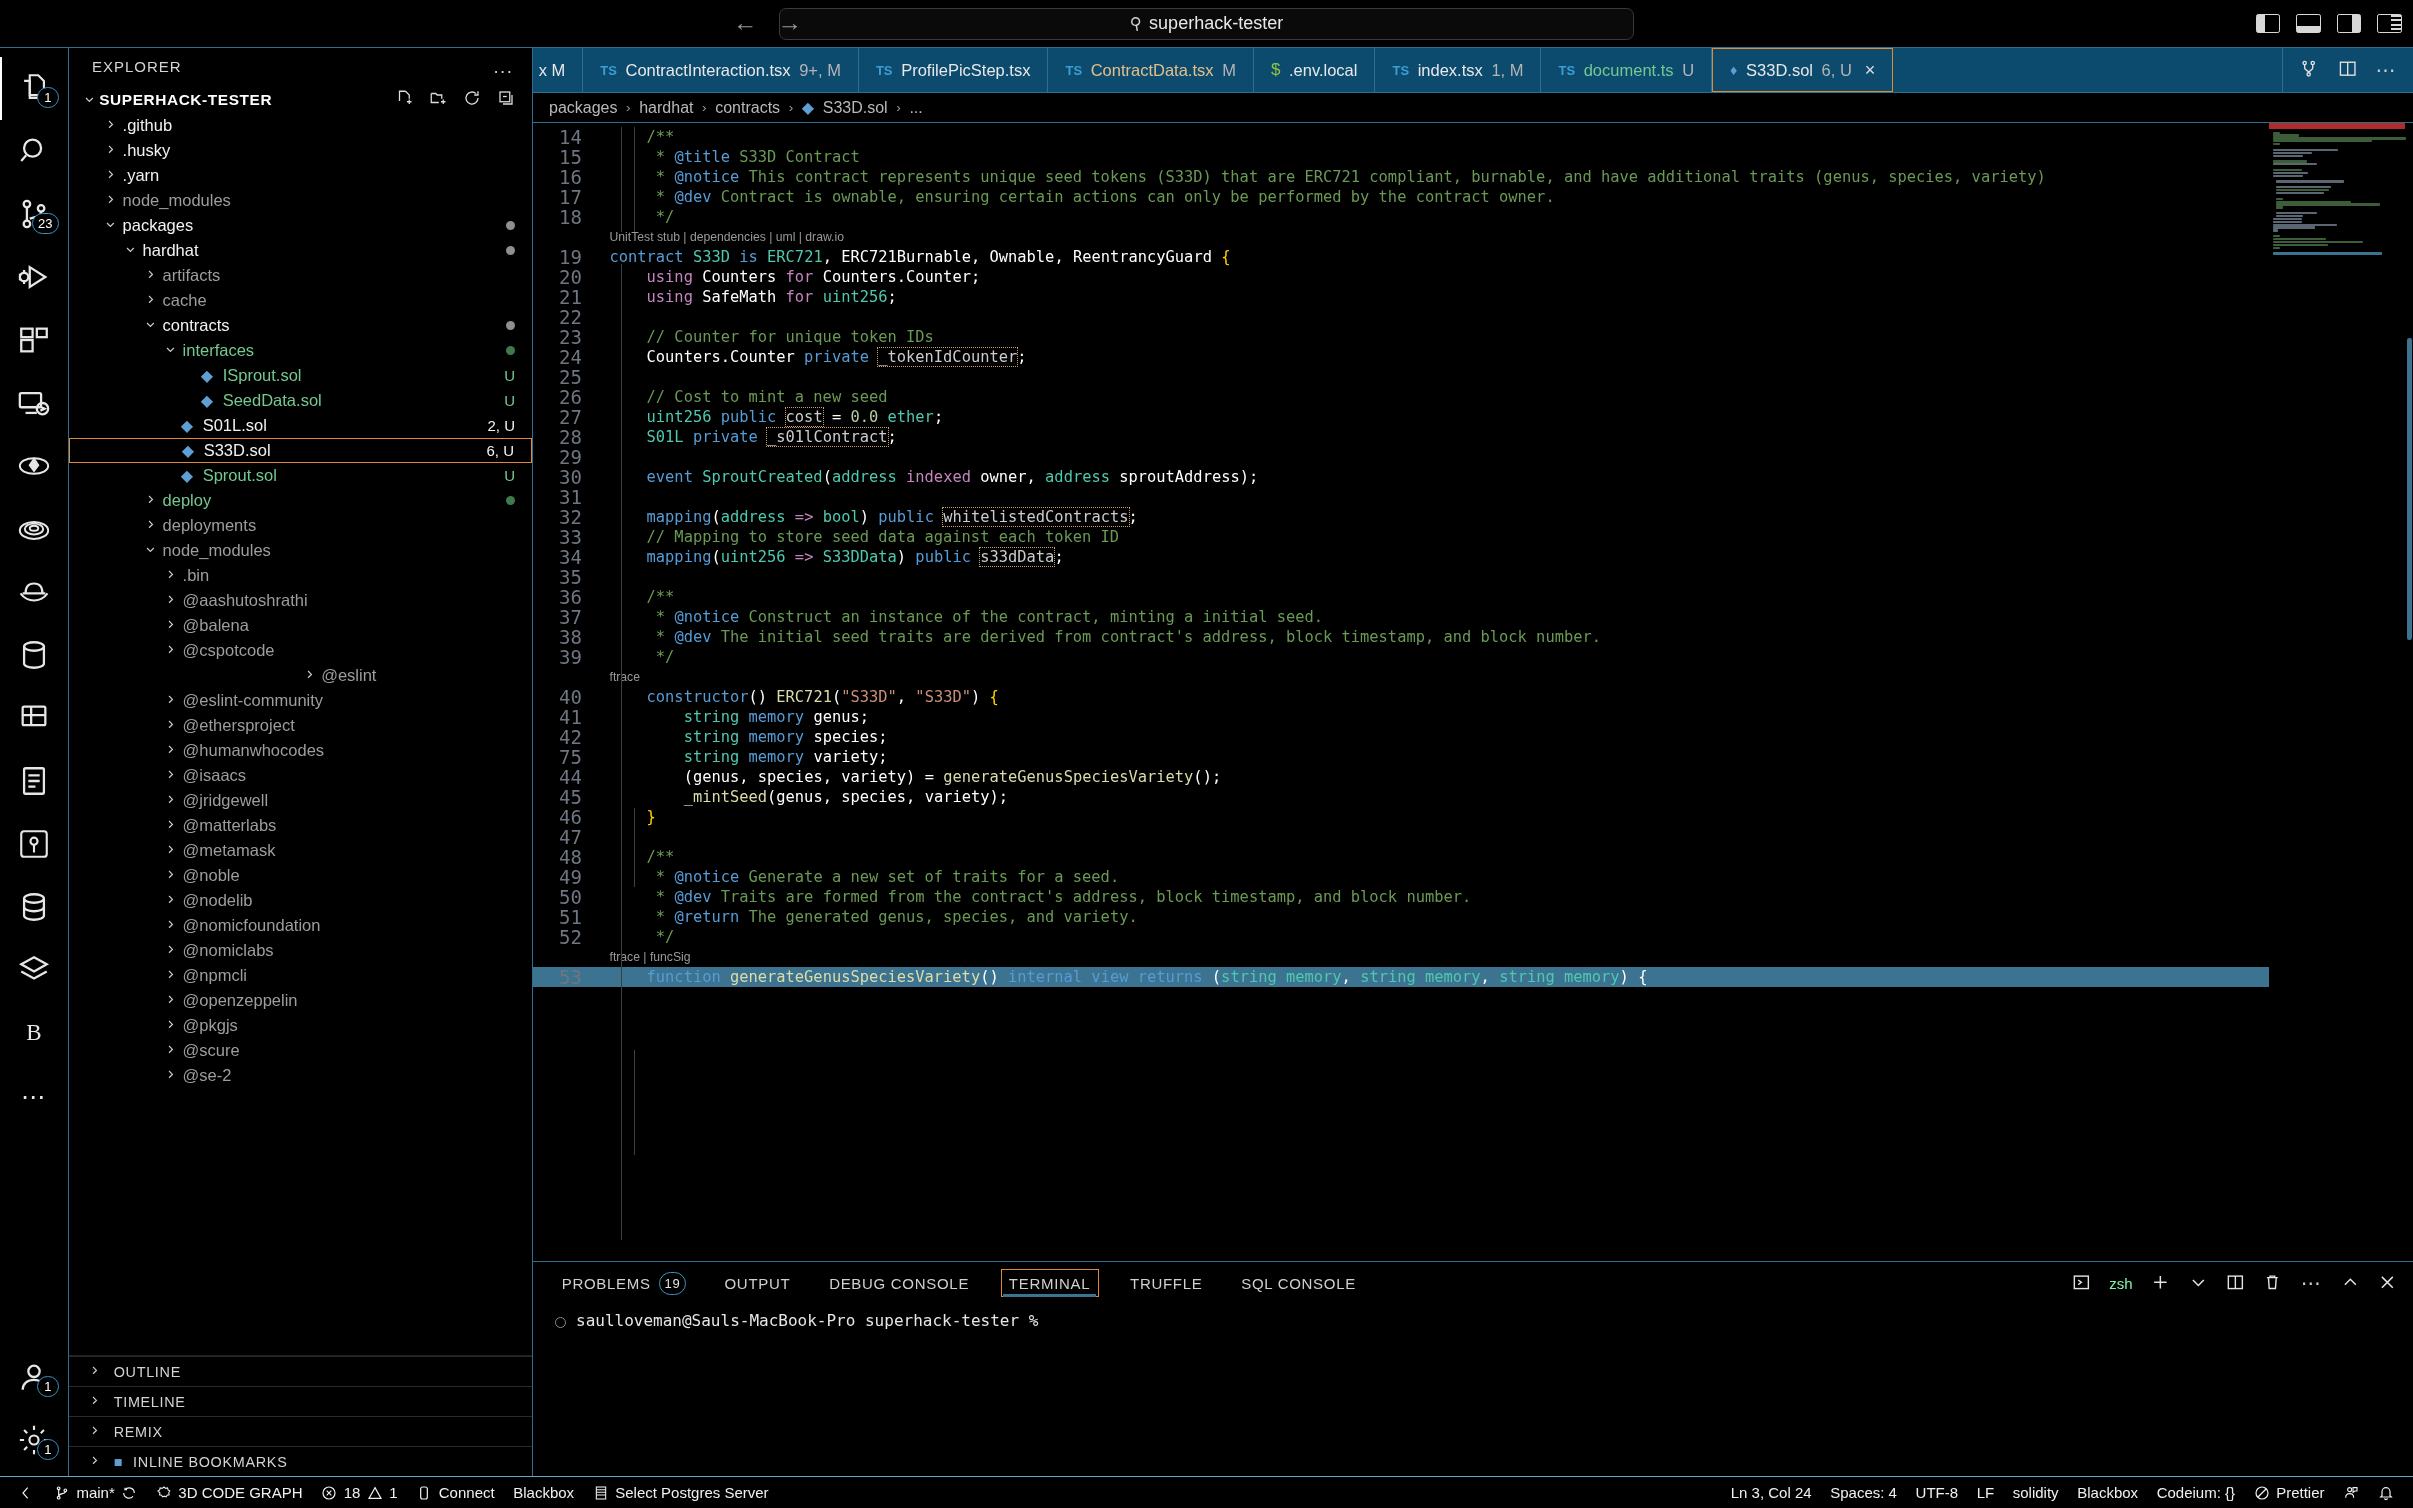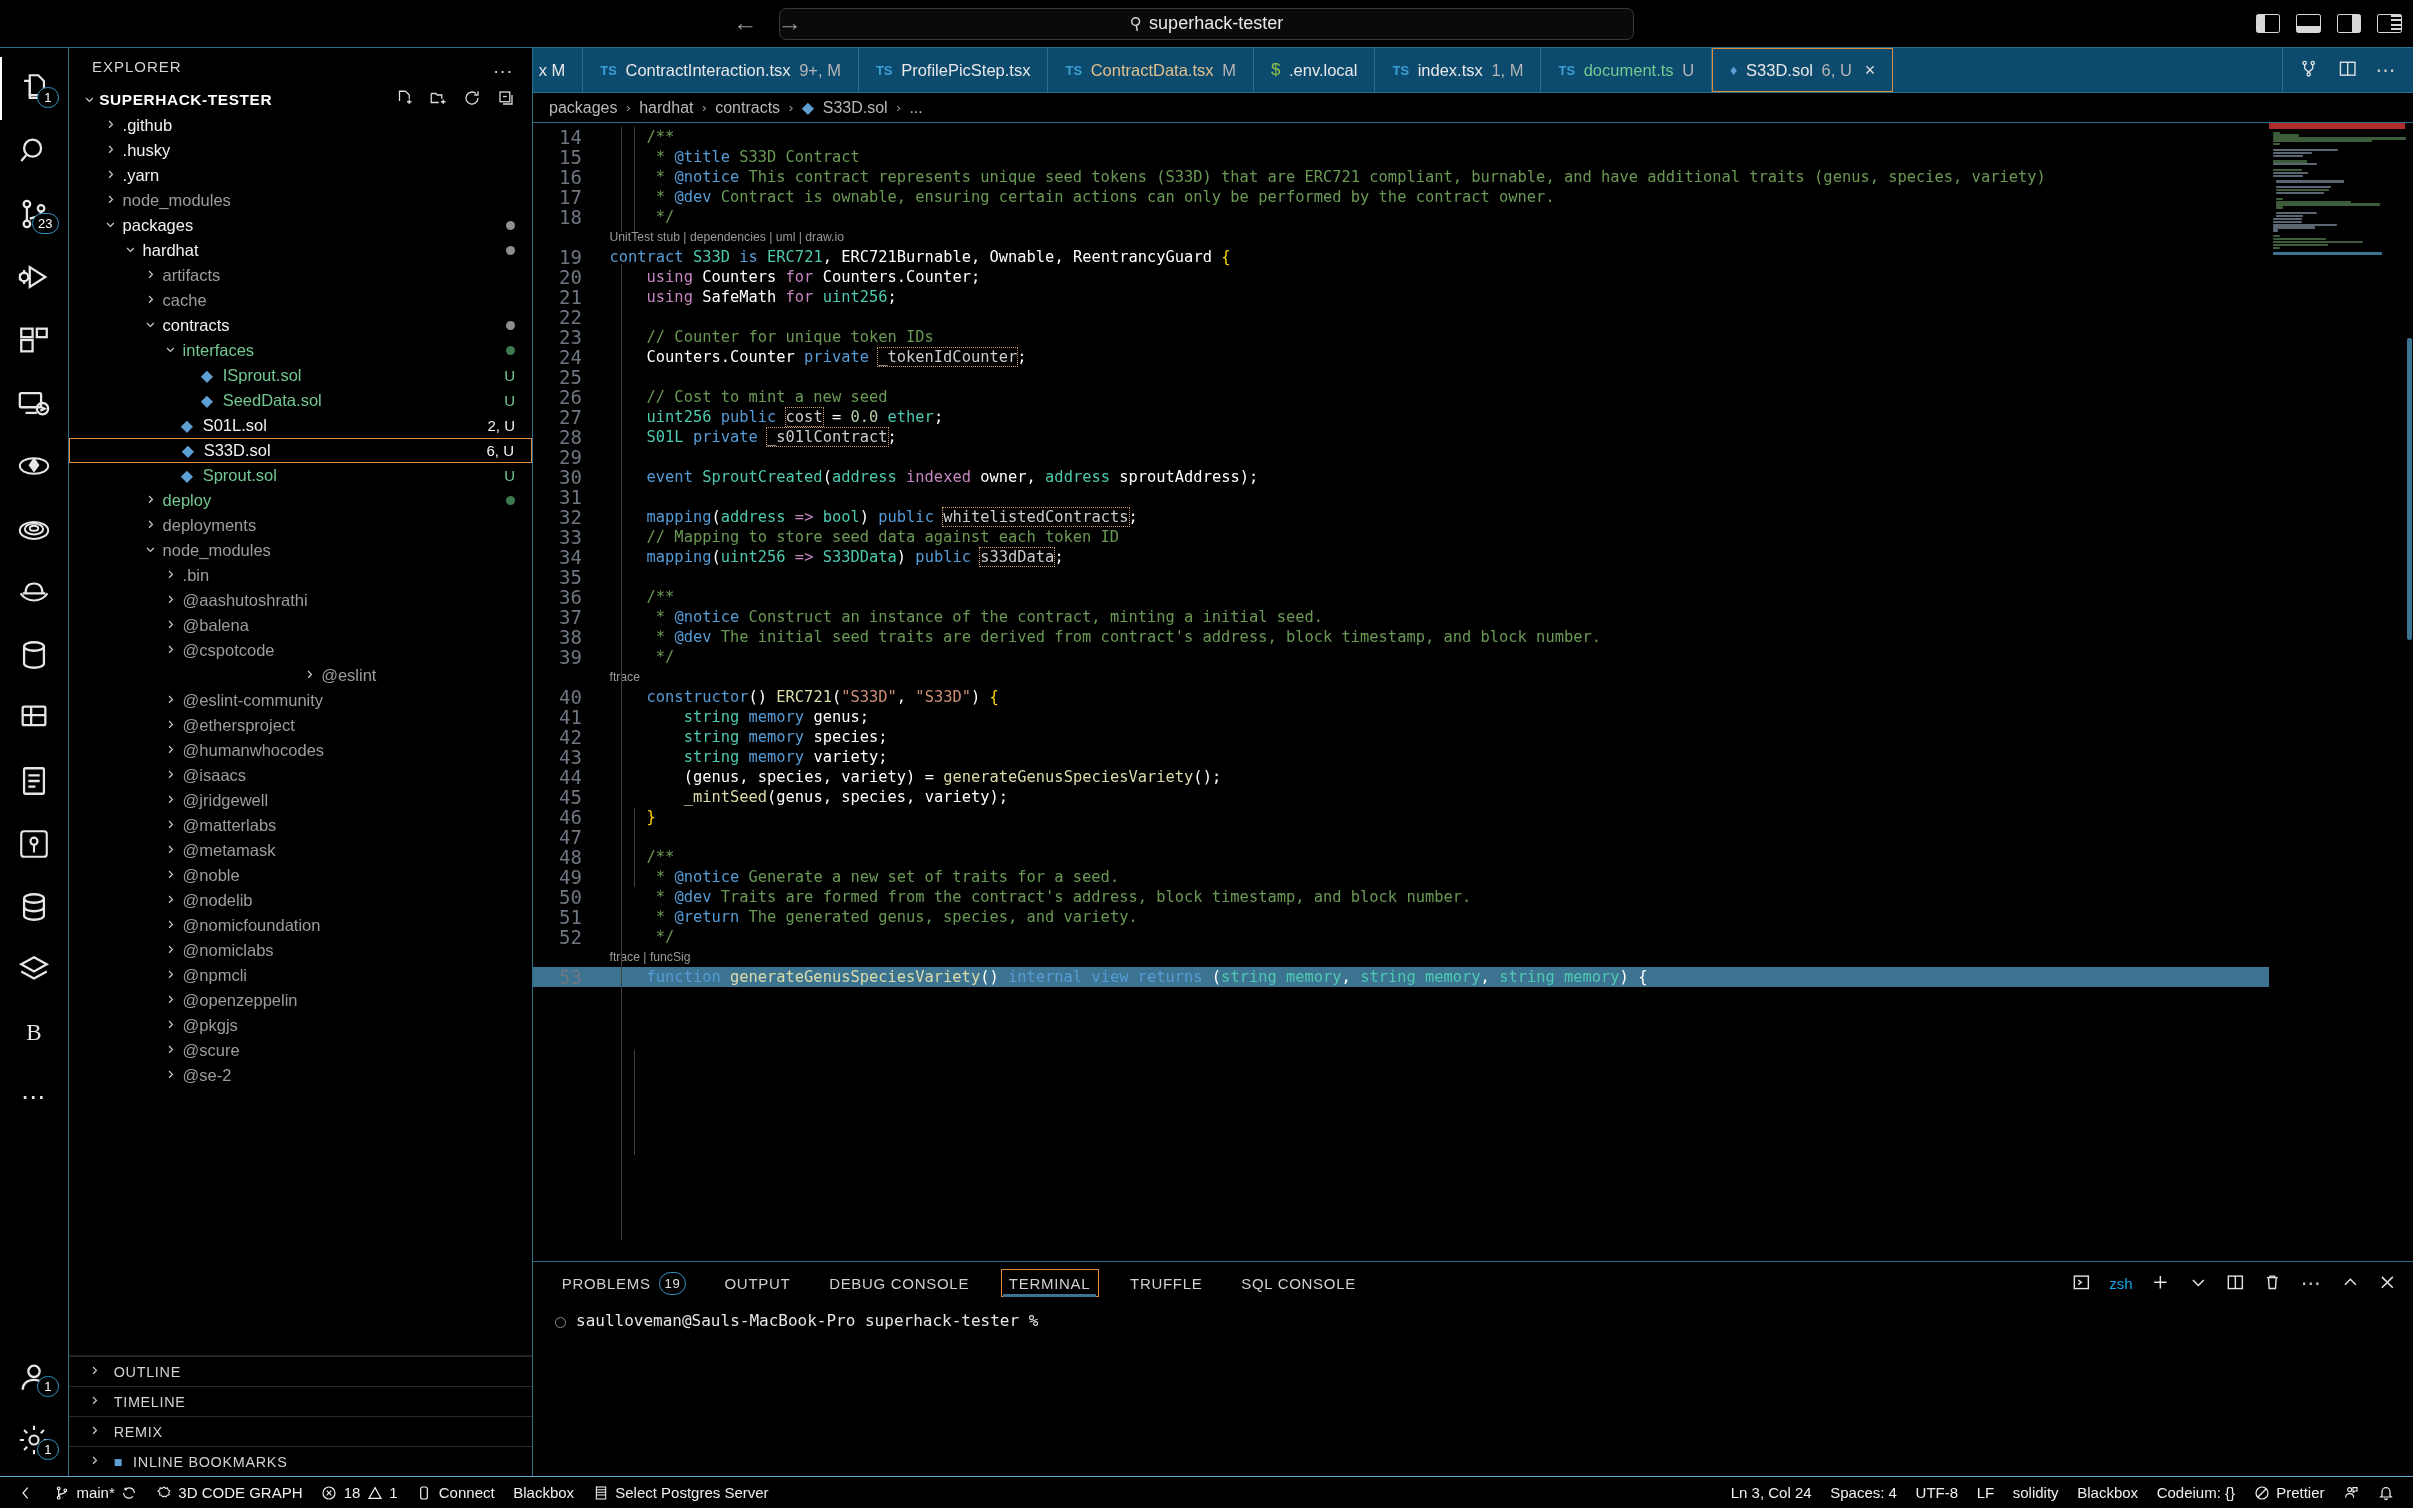--- a/index.html
+++ b/index.html
@@ -152,21 +152,21 @@
            display:flex; flex-direction:column;margin-top:21px; }
   .panel-tabs { height: 42px; display:flex; align-items:center; padding-left: 21.5px; gap: 24.4px; }
   .ptab { font-size: 15px; letter-spacing:0.7px; color:#d0d0d0; display:flex; align-items:center; gap:8.6px;
           padding: 4.3px 7.2px; position:relative; }
   .ptab.active { border: 1.4px solid #e08b3a; }
   .ptab.active::after { content:""; position:absolute; left:1.4px; right:1.4px; bottom:-1.4px; height:2.9px; background:#3b7390; }
   .pcount { min-width:26px; height: 23px; border-radius:11.5px; border: 1.4px solid #3794c7;
             font-size: 13px; display:flex; align-items:center; justify-content:center; color:#e2e2e2; padding:0 4.3px;}
   .panel-actions { margin-left:auto; display:flex; align-items:center; gap: 18.7px; padding-right: 16px; }
   .panel-actions svg { width: 18.7px; height: 18.7px; color:#e4e4e4; }
-  .shelltag { font-size: 15px; color:#0ea5e9; }
+  .shelltag { font-size: 15px; color:#86efac; }
   .term-body { flex:1; padding: 7.2px 0 0 21.5px; font-family:"DejaVu Sans Mono", monospace;
                font-size: 16px; color:#e6e6e6; display:flex; align-items:flex-start; gap: 10px; }
   .term-circle { width: 11.5px; height: 11.5px; border: 1.4px solid #8a8a8a; border-radius:50%; margin-top: 5.7px; }
 
   
   .statusbar { height: 32px; min-height:32px; background:#000; border-top: 1.4px solid #5fa8cd;
                display:flex; align-items:center; padding: 0 10px; font-size: 15px; color:#f0f0f0; }
   .st { display:flex; align-items:center; gap: 6.5px; padding: 0 9.3px; white-space:nowrap; }
   .st svg { width: 16px; height: 16px; color:#f0f0f0; }
   .st-right { margin-left:auto; display:flex; align-items:center; }
@@ -789,21 +789,21 @@
             <div class="ln"><span class="num">37</span><span class="src"><span class="cm">     * </span><span class="tg">@notice</span><span class="cm"> Construct an instance of the contract, minting a initial seed.</span></span></div>
             <div class="ln"><span class="num">38</span><span class="src"><span class="cm">     * </span><span class="tg">@dev</span><span class="cm"> The initial seed traits are derived from contract's address, block timestamp, and block number.</span></span></div>
             <div class="ln"><span class="num">39</span><span class="src"><span class="cm">     */</span></span></div>
             <div class="lens">
               <span class="num"></span>
               <span class="lx">ftrace</span>
             </div>
             <div class="ln"><span class="num">40</span><span class="src"><span class="kw2">    constructor</span><span class="pn">() </span><span class="fn">ERC721</span><span class="pn">(</span><span class="str">"S33D"</span><span class="pn">, </span><span class="str">"S33D"</span><span class="pn">) </span><span class="br">{</span></span></div>
             <div class="ln"><span class="num">41</span><span class="src"><span class="ty">        string </span><span class="kw2">memory </span><span class="id">genus</span><span class="pn">;</span></span></div>
             <div class="ln"><span class="num">42</span><span class="src"><span class="ty">        string </span><span class="kw2">memory </span><span class="id">species</span><span class="pn">;</span></span></div>
-            <div class="ln"><span class="num">43</span><span class="src"><span class="ty">        string </span><span class="kw2">memory </span><span class="id">variety</span><span class="pn">;</span></span></div>
+            <div class="ln"><span class="num">75</span><span class="src"><span class="ty">        string </span><span class="kw2">memory </span><span class="id">variety</span><span class="pn">;</span></span></div>
             <div class="ln"><span class="num">44</span><span class="src"><span class="pn">        (</span><span class="id">genus</span><span class="pn">, </span><span class="id">species</span><span class="pn">, </span><span class="id">variety</span><span class="pn">) = </span><span class="fn">generateGenusSpeciesVariety</span><span class="pn">();</span></span></div>
             <div class="ln"><span class="num">45</span><span class="src"><span class="fn">        _mintSeed</span><span class="pn">(</span><span class="id">genus</span><span class="pn">, </span><span class="id">species</span><span class="pn">, </span><span class="id">variety</span><span class="pn">);</span></span></div>
             <div class="ln"><span class="num">46</span><span class="src"><span class="br">    }</span></span></div>
             <div class="ln"><span class="num">47</span><span class="src"></span></div>
             <div class="ln"><span class="num">48</span><span class="src"><span class="cm">    /**</span></span></div>
             <div class="ln"><span class="num">49</span><span class="src"><span class="cm">     * </span><span class="tg">@notice</span><span class="cm"> Generate a new set of traits for a seed.</span></span></div>
             <div class="ln"><span class="num">50</span><span class="src"><span class="cm">     * </span><span class="tg">@dev</span><span class="cm"> Traits are formed from the contract's address, block timestamp, and block number.</span></span></div>
             <div class="ln"><span class="num">51</span><span class="src"><span class="cm">     * </span><span class="tg">@return</span><span class="cm"> The generated genus, species, and variety.</span></span></div>
             <div class="ln"><span class="num">52</span><span class="src"><span class="cm">     */</span></span></div>
             <div class="lens">

